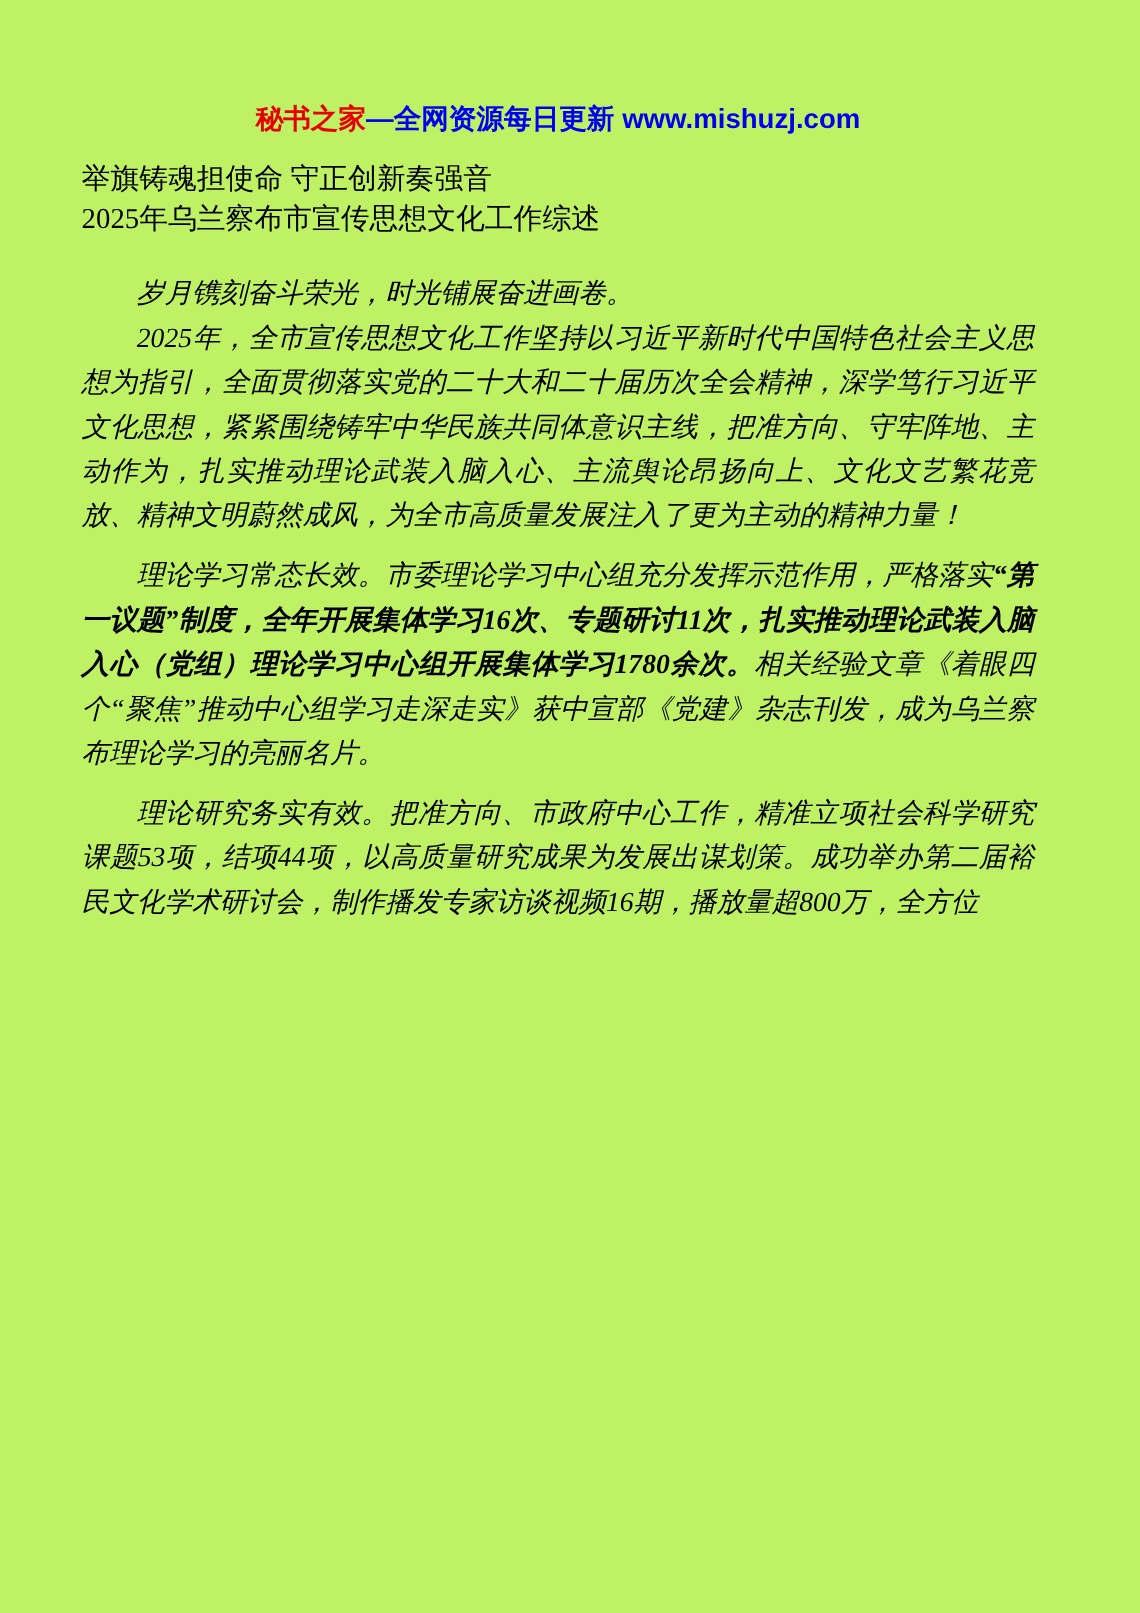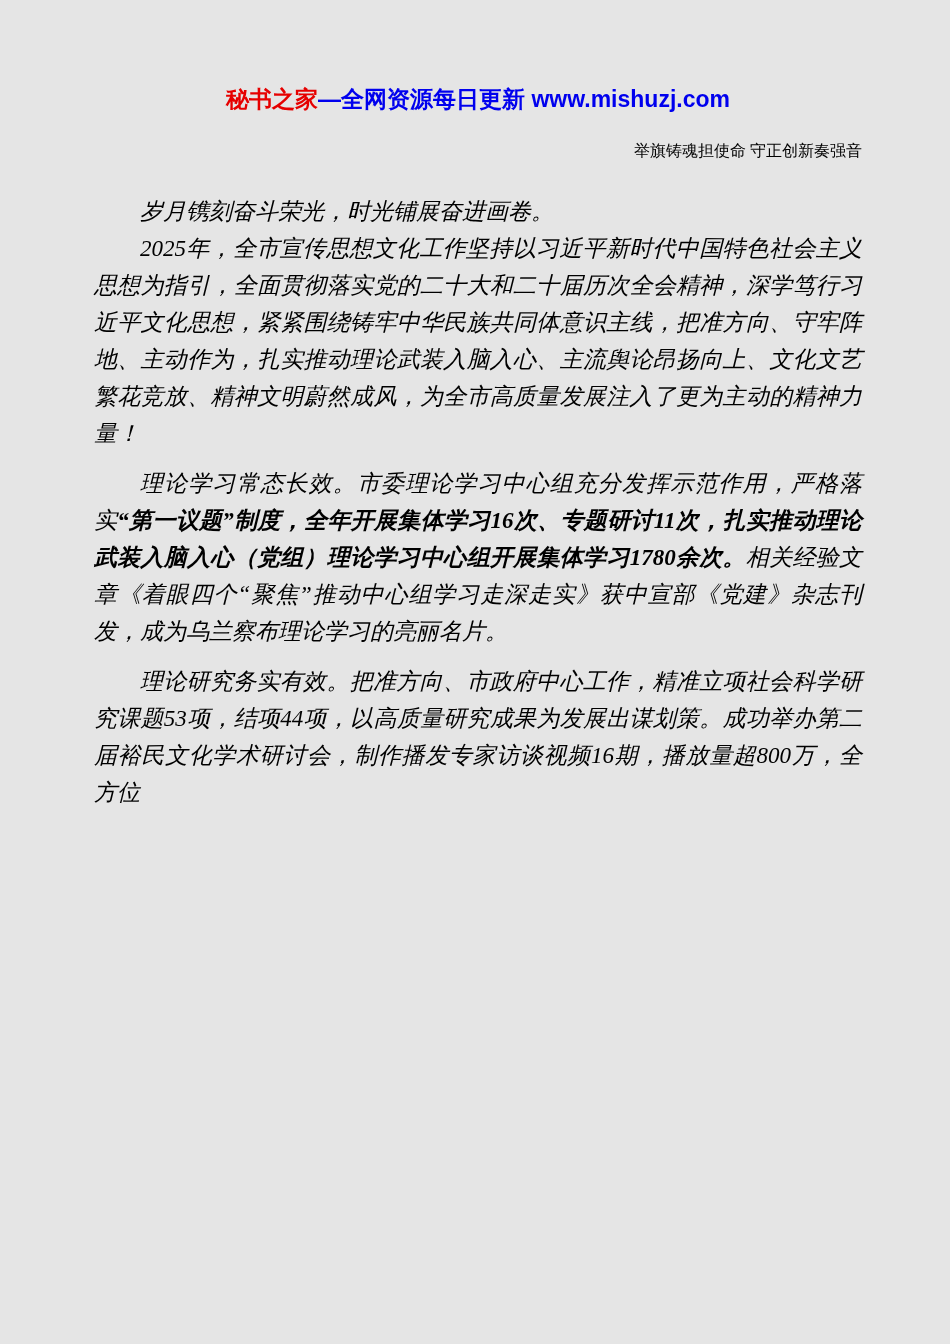--- a/index.html
+++ b/index.html
@@ -7,35 +7,35 @@
   body {
     width: 950px;
     height: 1344px;
     overflow: hidden;
     font-family: "Liberation Serif", serif;
     color: #000000;
   }
   .page {
     width: 950px;
     height: 1344px;
-    background: #e5e5e5;
-    padding: 84px 88px 30px 94px;
+    background: #bef264;
+    padding: 84px 88px 30px 68px;
   }
   .masthead {
     text-align: center;
     font-family: "Liberation Sans", sans-serif;
     font-weight: bold;
     font-size: 23px;
     line-height: 30px;
     margin-bottom: 20px;
     white-space: nowrap;
   }
   .title-block {
-    text-align: right;
-    font-size: 16px;
+    text-align: left;
+    font-size: 24px;
     line-height: 33px;
   }
   .title-block .date-line {
     margin-top: 4px;
   }
   .doc-body {
     margin-top: 26px;
     font-size: 23px;
     line-height: 37px;
     font-style: italic;
@@ -55,20 +55,21 @@
 <body>
 
 <div class="page">
 
   <div class="masthead">
     <span class="site" style="color: rgb(230, 0, 0);">秘书之家</span><span class="rest" style="color: rgb(0, 0, 238);">—全网资源每日更新 </span><span class="url" style="color: rgb(0, 0, 238);">www.mishuzj.com</span>
   </div>
 
   <div class="title-block">
     <div class="title-line">举旗铸魂担使命 守正创新奏强音</div>
+    <div class="title-line">2025年乌兰察布市宣传思想文化工作综述</div>
   </div>
 
   <div class="doc-body">
       <p><span>岁月镌刻奋斗荣光，时光铺展奋进画卷。</span></p>
       <p><span>2025年，全市宣传思想文化工作坚持以习近平新时代中国特色社会主义思想为指引，全面贯彻落实党的二十大和二十届历次全会精神，深学笃行习近平文化思想，紧紧围绕铸牢中华民族共同体意识主线，把准方向、守牢阵地、主动作为，扎实推动理论武装入脑入心、主流舆论昂扬向上、文化文艺繁花竞放、精神文明蔚然成风，为全市高质量发展注入了更为主动的精神力量！</span></p>
       <p class="spaced"><span>理论学习常态长效。市委理论学习中心组充分发挥示范作用，严格落实</span><b>“第一议题”制度，全年开展集体学习16次、专题研讨11次，扎实推动理论武装入脑入心（党组）理论学习中心组开展集体学习1780余次。</b><span>相关经验文章《着眼四个“聚焦”推动中心组学习走深走实》获中宣部《党建》杂志刊发，成为乌兰察布理论学习的亮丽名片。</span></p>
       <p class="spaced"><span>理论研究务实有效。把准方向、市政府中心工作，精准立项社会科学研究课题53项，结项44项，以高质量研究成果为发展出谋划策。成功举办第二届裕民文化学术研讨会，制作播发专家访谈视频16期，播放量超800万，全方位</span></p>
     </div>
 
 </div>

